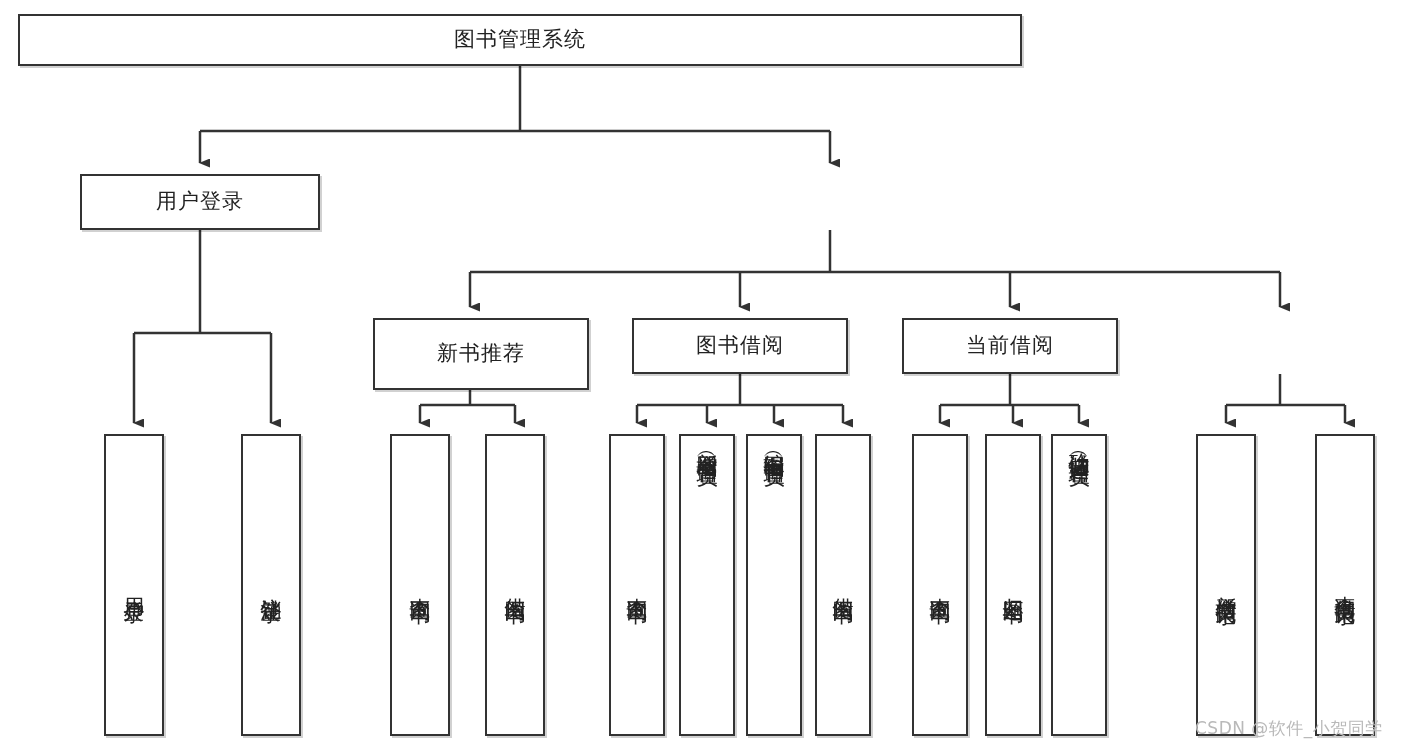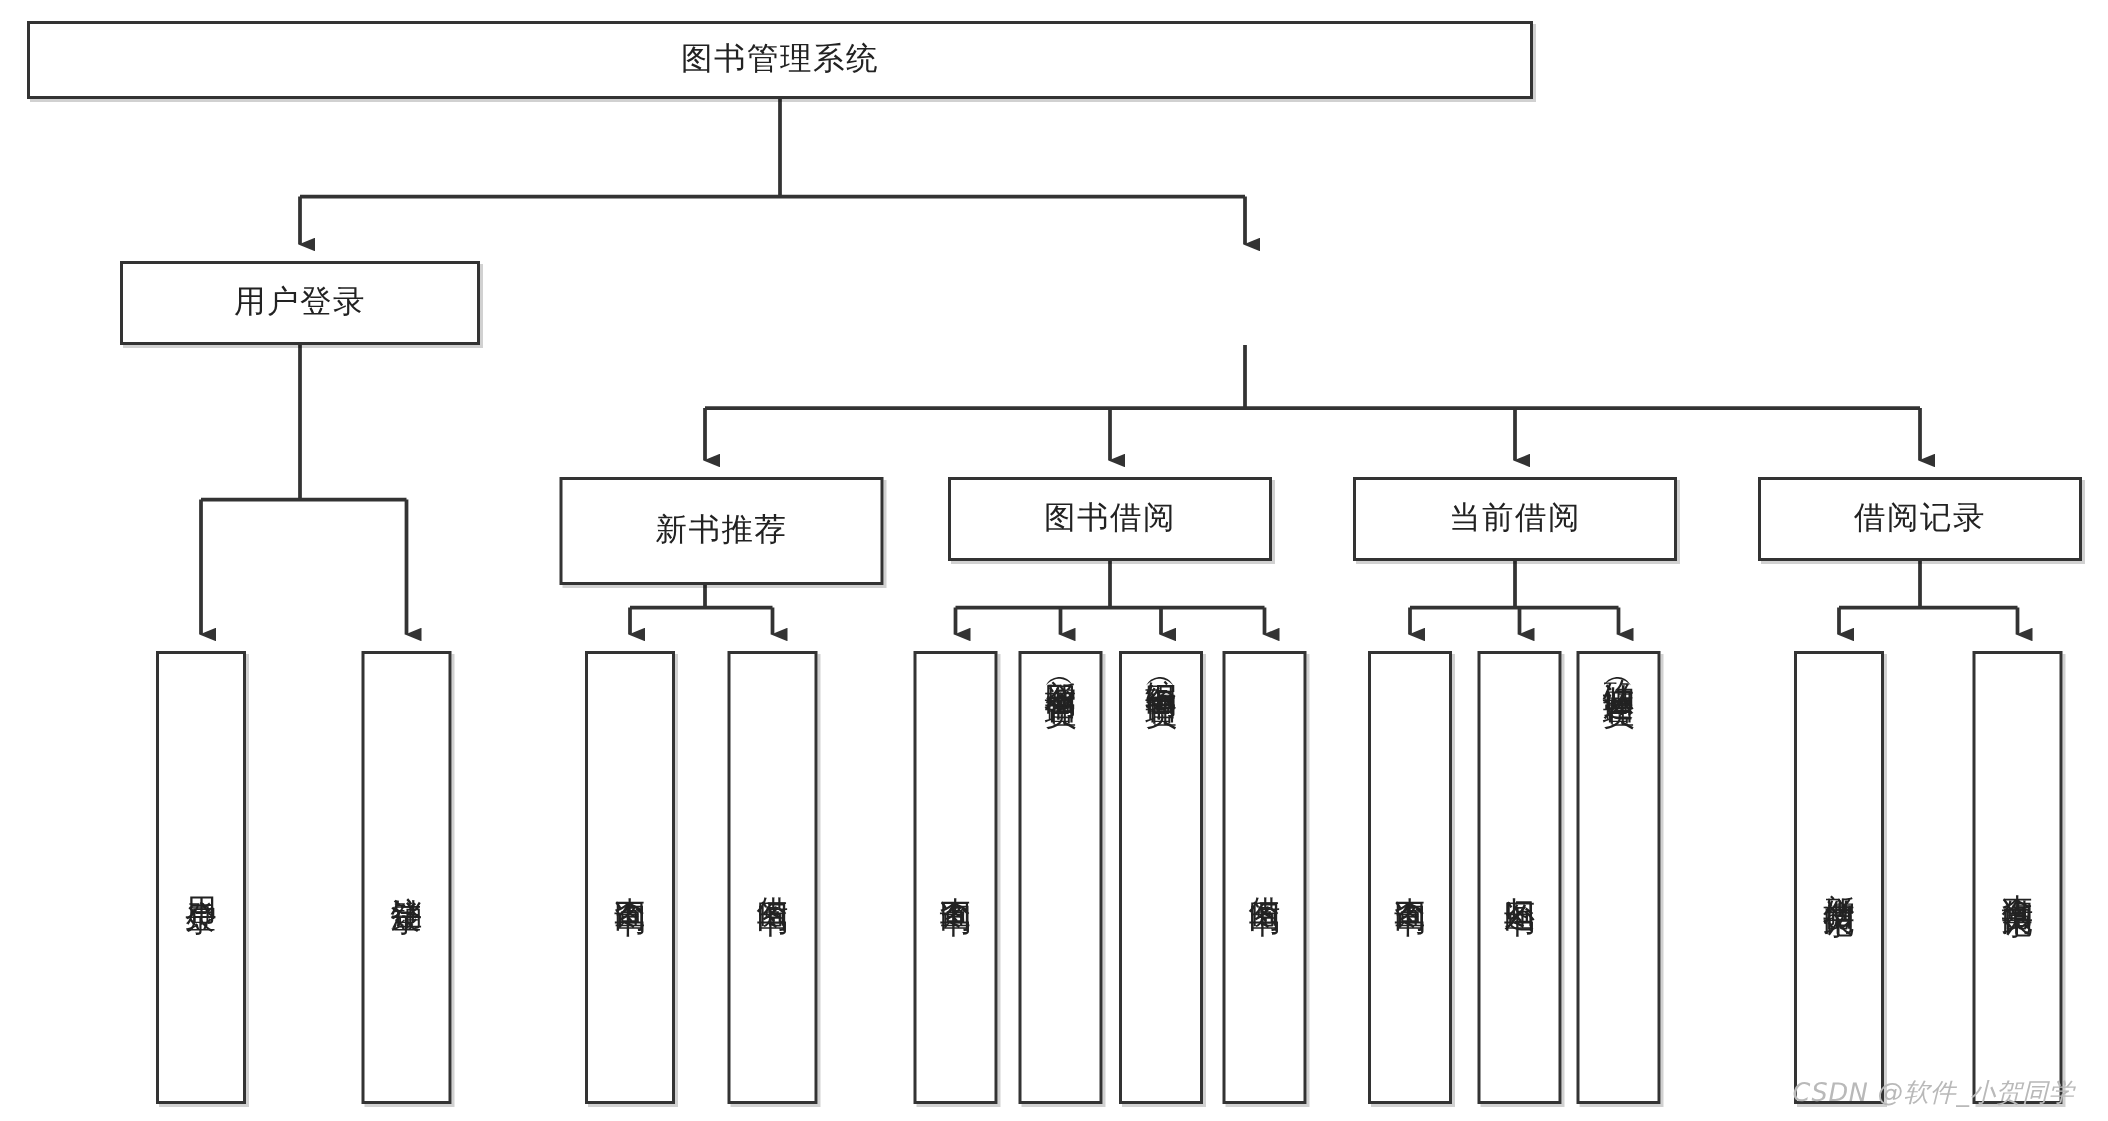--- a/index.html
+++ b/index.html
@@ -50,21 +50,20 @@
     letter-spacing: 2px;
     line-height: 1.15;
     white-space: nowrap;
   }
   .watermark {
     position: absolute;
     font-size: 17px;
     color: #b9b9b9;
     white-space: nowrap;
     letter-spacing: 0.5px;
-    font-style: italic;
   }
 </style>
 </head>
 <body>
 
 <div id="canvas">
 
   <svg id="diagram-svg" viewBox="0 0 1405 747" xmlns="http://www.w3.org/2000/svg">
     <defs>
       <marker id="arrowhead" markerWidth="9" markerHeight="11" refX="4.5" refY="10" orient="auto" markerUnits="userSpaceOnUse">
@@ -129,23 +128,20 @@
   </div>
 
   <div class="node-box" style="left:632px; top:318px; width:216px; height:56px;">
     <span class="node-label-h">图书借阅</span>
   </div>
 
   <div class="node-box" style="left:902px; top:318px; width:216px; height:56px;">
     <span class="node-label-h">当前借阅</span>
   </div>
 
-  <div class="node-box" style="left:1172px; top:318px; width:216px; height:56px;">
-    <span class="node-label-h">借阅记录</span>
-  </div>
 
   <div class="node-box" style="left:104px; top:434px; width:60px; height:302px;">
     <span class="node-label-v">用户登录</span>
   </div>
 
   <div class="node-box" style="left:241px; top:434px; width:60px; height:302px;">
     <span class="node-label-v">注销登录</span>
   </div>
 
   <div class="node-box" style="left:390px; top:434px; width:60px; height:302px;">

